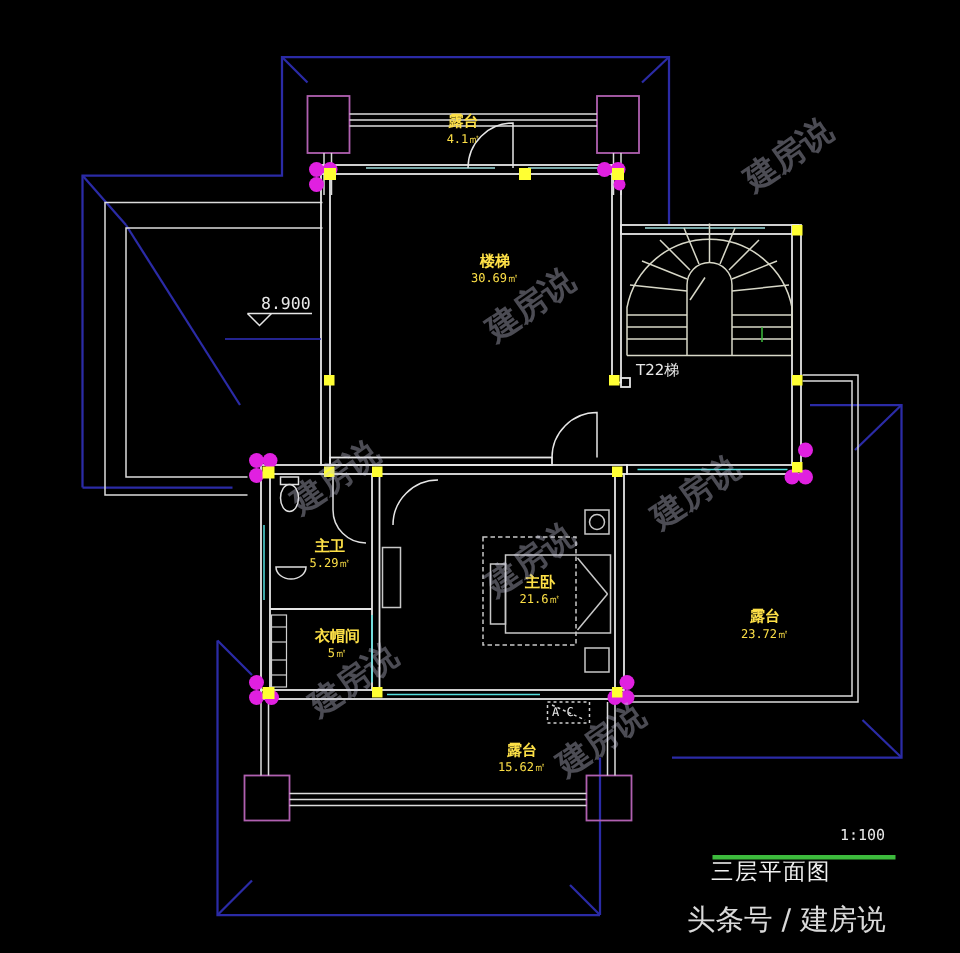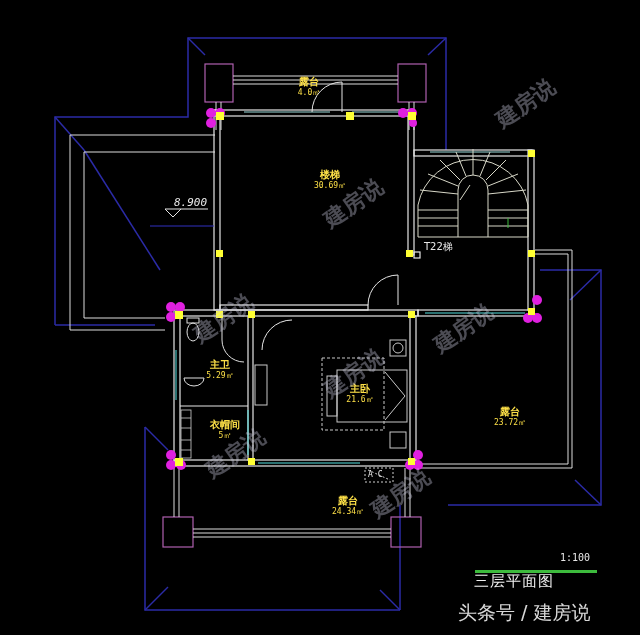--- a/index.html
+++ b/index.html
@@ -214,21 +214,21 @@
     <line x1="165" y1="209" x2="208" y2="209"></line>
     <polyline points="165,209 173,217 181,209"></polyline>
     <line x1="150" y1="226" x2="214" y2="226" stroke="#3030c0"></line>
   </g>
 
   <rect x="475" y="570" width="122" height="3" fill="#3dbb3d"></rect>
 </svg>
 
 <div class="lbl" style="left:279px;top:77px;width:60px;">
   <span class="nm">露台</span>
-  <span class="ar">4.0㎡</span>
+  <span class="ar">4.1㎡</span>
 </div>
 <div class="lbl" style="left:295px;top:170px;width:70px;">
   <span class="nm">楼梯</span>
   <span class="ar">30.69㎡</span>
 </div>
 <div class="lbl" style="left:195px;top:360px;width:50px;">
   <span class="nm">主卫</span>
   <span class="ar">5.29㎡</span>
 </div>
 <div class="lbl" style="left:200px;top:420px;width:50px;">
@@ -238,24 +238,24 @@
 <div class="lbl" style="left:335px;top:384px;width:50px;">
   <span class="nm">主卧</span>
   <span class="ar">21.6㎡</span>
 </div>
 <div class="lbl" style="left:480px;top:407px;width:60px;">
   <span class="nm">露台</span>
   <span class="ar">23.72㎡</span>
 </div>
 <div class="lbl" style="left:318px;top:496px;width:60px;">
   <span class="nm">露台</span>
-  <span class="ar">24.34㎡</span>
-</div>
-
-<div class="elev" style="left:174px;top:196px;font-style:italic;">8.900</div>
+  <span class="ar">15.62㎡</span>
+</div>
+
+<div class="elev" style="left:174px;top:196px;">8.900</div>
 <div class="stair-lbl" style="left:424px;top:240px;">T22梯</div>
 <div class="elev" style="left:368px;top:470px;font-size:8px;">A  C</div>
 
 <div class="title">三层平面图</div>
 <div class="scale">1:100</div>
 
 <div class="wm" style="left:318px;top:210px;">建房说</div>
 <div class="wm" style="left:188px;top:325px;">建房说</div>
 <div class="wm" style="left:428px;top:335px;">建房说</div>
 <div class="wm" style="left:318px;top:380px;">建房说</div>

